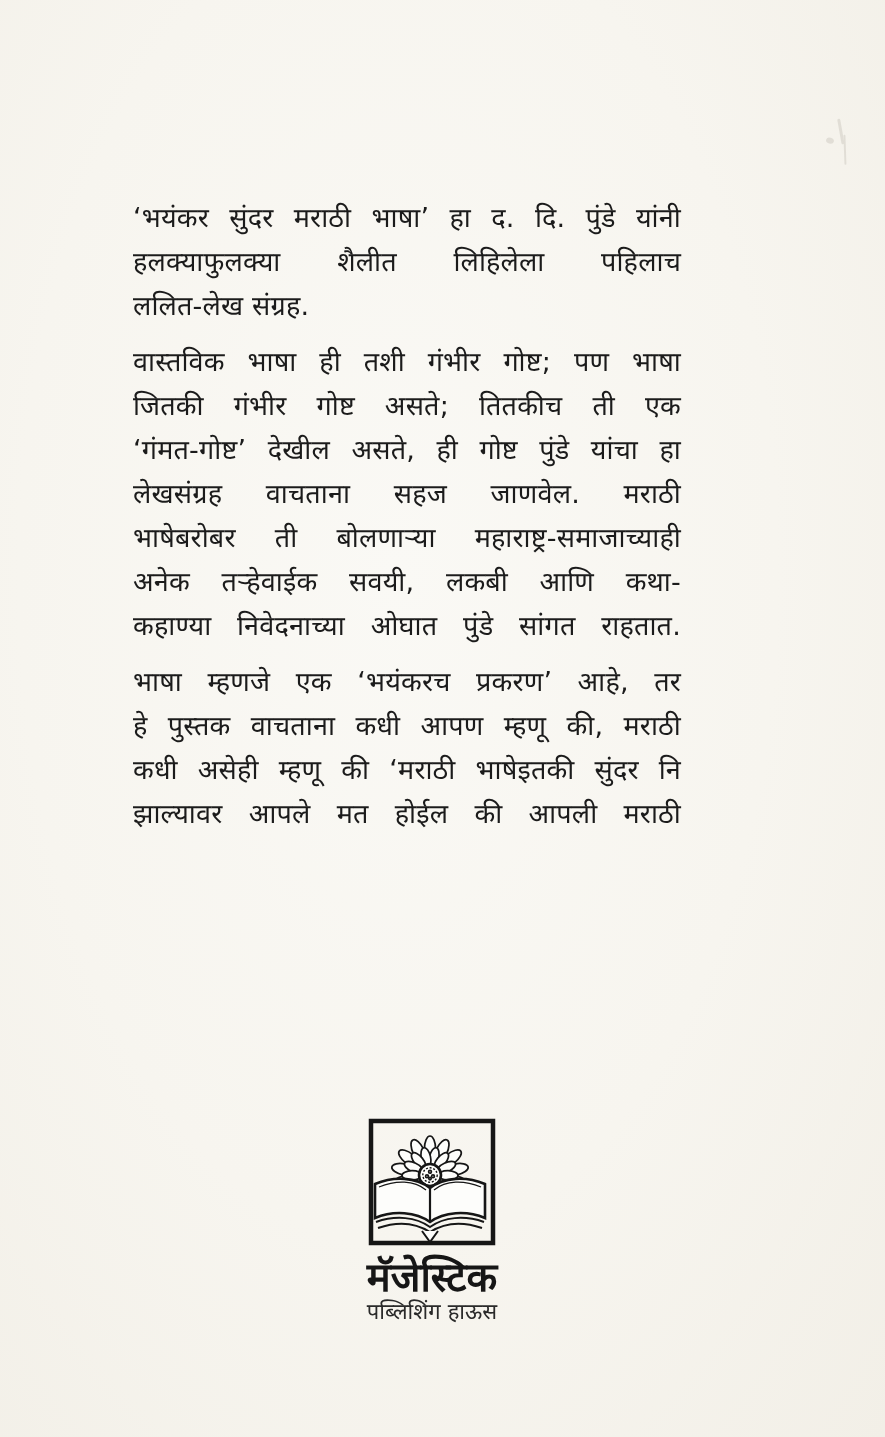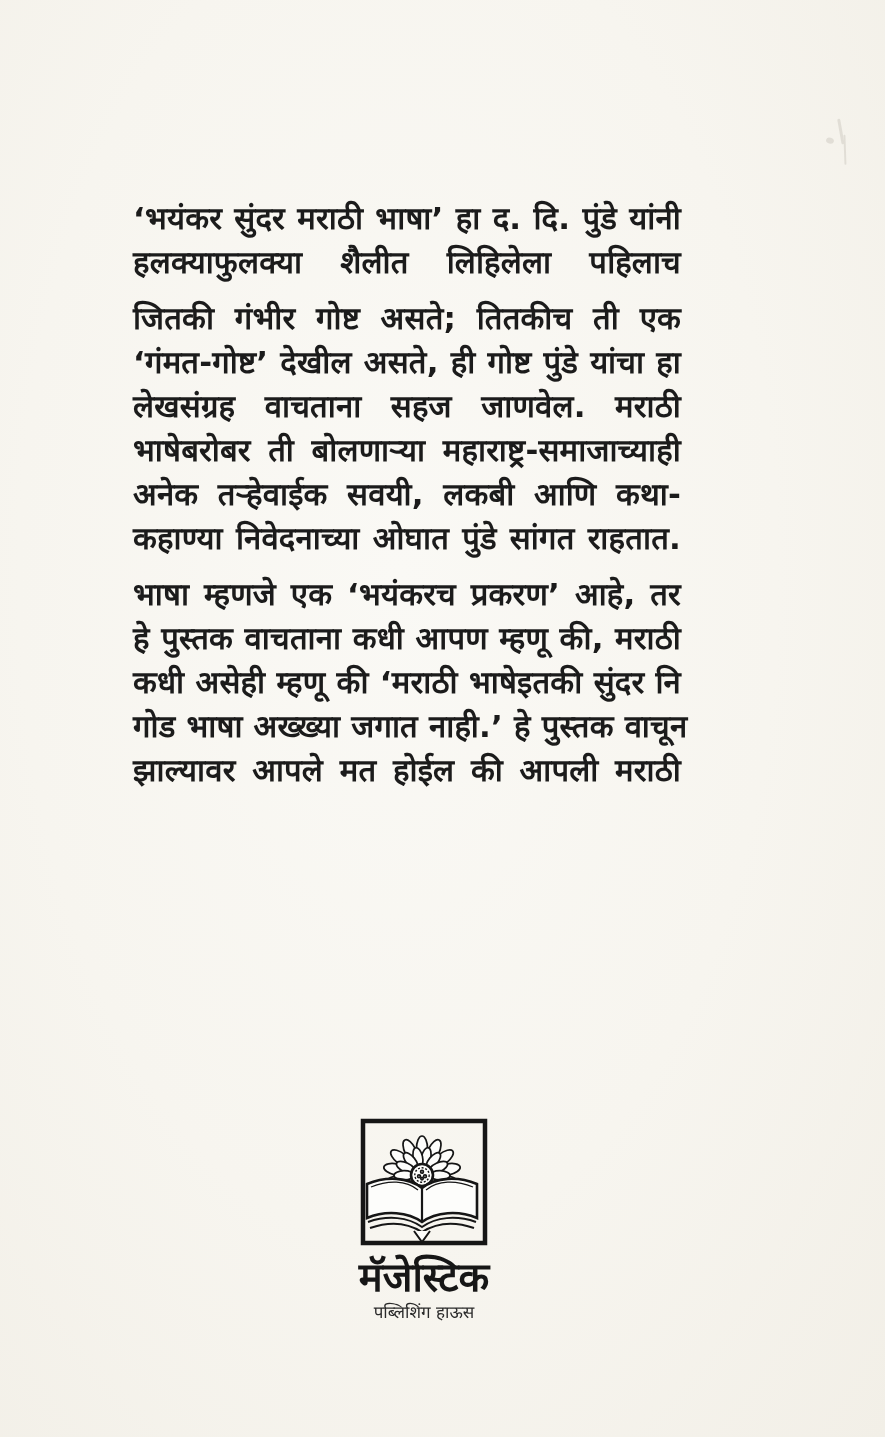--- a/index.html
+++ b/index.html
@@ -38,91 +38,92 @@
   .text-block {
     position: absolute;
     left: 133px;
     top: 196px;
     width: 548px;
   }
   .paragraph { margin: 0 0 12px 0; }
   .line {
     height: 44px;
     line-height: 44px;
-    font-size: 31px;
-    font-weight: 700;
+    font-size: 27px;
+    font-weight: 400;
     letter-spacing: 0.2px;
     text-align: justify;
     text-align-last: justify;
     white-space: nowrap;
     color: #1b1b1b;
   }
   .line.end {
     text-align: left;
     text-align-last: left;
   }
 
   .publisher {
     position: absolute;
-    left: 324px;
+    left: 332px;
     top: 1118px;
     width: 200px;
     text-align: center;
   }
   .logo-frame {
     display: inline-block;
     width: 128px;
     height: 128px;
   }
   .pub-name {
     margin-top: 4px;
     font-size: 40px;
     line-height: 46px;
     font-weight: bold;
     color: #161616;
   }
   .pub-tagline {
     margin-top: 2px;
-    font-size: 17px;
+    font-size: 22px;
     line-height: 20px;
     color: #2a2a2a;
   }
 </style>
 </head>
 <body>
 
 <div class="page">
 
   <div class="smudge">
     <span class="s1"></span>
       <span class="s2"></span>
       <span class="s3"></span>
   </div>
 
   <div class="text-block">
 
     <div class="paragraph">
       <div class="line">‘भयंकर सुंदर मराठी भाषा’ हा द. दि. पुंडे यांनी</div>
       <div class="line">हलक्याफुलक्या शैलीत लिहिलेला पहिलाच</div>
+      <div class="line end">ललित-लेख संग्रह.</div>
     </div>
 
     <div class="paragraph">
+      <div class="line">वास्तविक भाषा ही तशी गंभीर गोष्ट; पण भाषा</div>
       <div class="line">जितकी गंभीर गोष्ट असते; तितकीच ती एक</div>
       <div class="line">‘गंमत-गोष्ट’ देखील असते, ही गोष्ट पुंडे यांचा हा</div>
       <div class="line">लेखसंग्रह वाचताना सहज जाणवेल. मराठी</div>
       <div class="line">भाषेबरोबर ती बोलणाऱ्या महाराष्ट्र-समाजाच्याही</div>
       <div class="line">अनेक तऱ्हेवाईक सवयी, लकबी आणि कथा-</div>
       <div class="line">कहाण्या निवेदनाच्या ओघात पुंडे सांगत राहतात.</div>
     </div>
 
     <div class="paragraph">
       <div class="line">भाषा म्हणजे एक ‘भयंकरच प्रकरण’ आहे, तर</div>
       <div class="line">हे पुस्तक वाचताना कधी आपण म्हणू की, मराठी</div>
       <div class="line">कधी असेही म्हणू की ‘मराठी भाषेइतकी सुंदर नि</div>
-      <div class="line">गोड भाषा अख्ख्या जगात नाही.’ हे पुस्तक वाचून</div>
       <div class="line">झाल्यावर आपले मत होईल की आपली मराठी</div>
     </div>
 
   </div>
 
   <div class="publisher">
 
     <svg class="logo-frame" viewBox="0 0 128 128">
 
       <rect x="3" y="3" width="122" height="122" fill="none" stroke="#161616" stroke-width="4.5"></rect>

